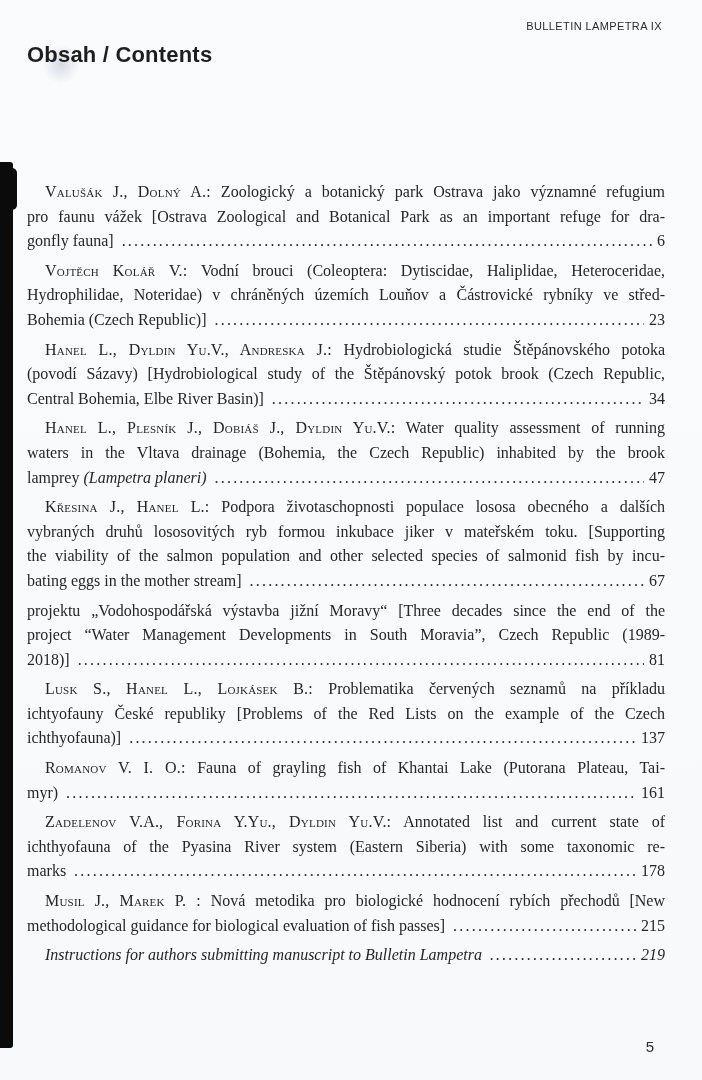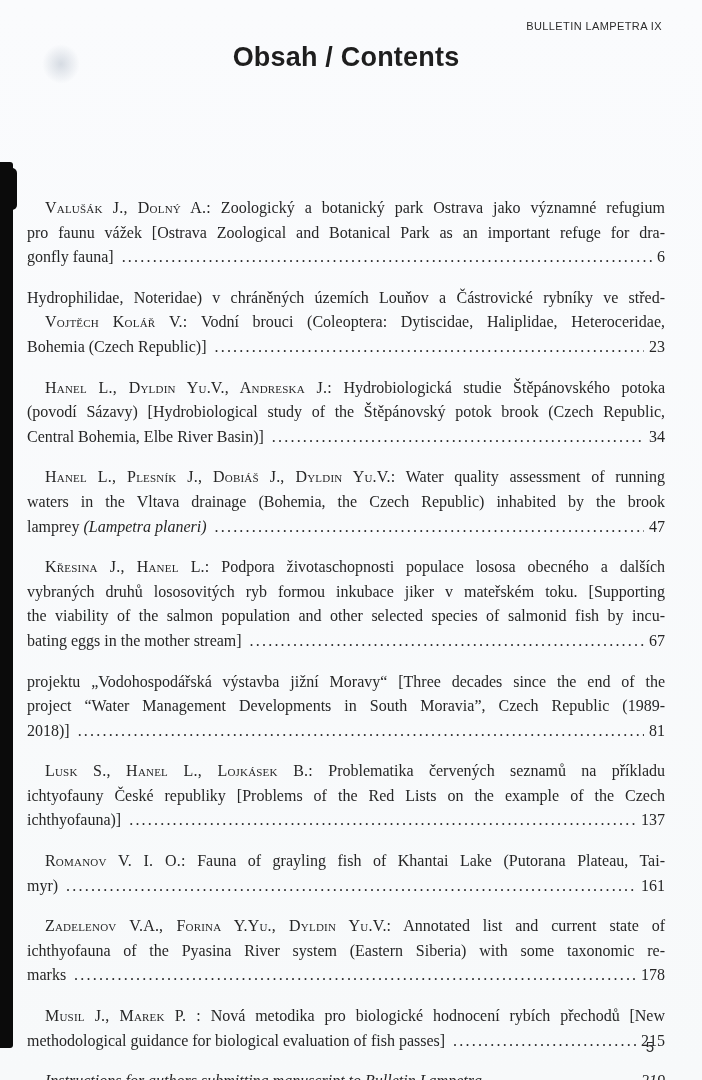--- a/index.html
+++ b/index.html
@@ -28,29 +28,28 @@
     position:absolute; left:42px; top:44px; width:38px; height:40px;
     background:radial-gradient(ellipse at center, rgba(160,172,188,0.40), rgba(160,172,188,0) 70%);
   }
   .header-journal {
     position:absolute; top:20px; right:40px;
     font-family:"Liberation Sans", sans-serif;
     font-size:11px; letter-spacing:0.4px; color:#2c2c2c;
   }
   .doc-title {
     position:absolute; top:42px; left:27px; width:638px;
-    text-align:center;
     font-family:"Liberation Sans", sans-serif;
-    font-weight:bold; font-size:27px; letter-spacing:0.2px; color:#1e1e1e;
+    font-weight:bold; font-size:22px; letter-spacing:0.2px; color:#1e1e1e;
   }
   .toc {
     position:absolute; top:180px; left:27px; width:638px;
     font-size:16px; line-height:24.6px;
   }
-  .entry { margin:16px 0 5px 0; }
+  .entry { margin:0 0 5px 0; }
   .line { }
   .jl { text-align:justify; text-align-last:justify; }
   .first { text-indent:18px; }
   .authors { font-variant:small-caps; letter-spacing:0.2px; }
   .lastline { display:flex; align-items:baseline; }
   .lastline.first-indent { padding-left:18px;font-style:italic; }
   .lastline .txt { white-space:pre-wrap; flex:0 0 auto;text-align:center; }
   .leader {
     flex:1 1 auto; overflow:hidden; white-space:nowrap;
     letter-spacing:2.2px; margin:0 5px 0 4px; color:#2a2a2a;
@@ -77,22 +76,22 @@
       <div class="entry">
         <div class="line jl first"><span class="authors">Valušák J., Dolný A.:</span> <span>Zoologický a botanický park Ostrava jako významné refugium</span></div>
         <div class="line jl">pro faunu vážek [Ostrava Zoological and Botanical Park as an important refuge for dra-</div>
         <div class="lastline">
           <span class="txt">gonfly fauna] </span>
           <span class="leader">..........................................................................................................................................................................................................................</span>
           <span class="pg">6</span>
         </div>
       </div>
       <div class="entry">
+        <div class="line jl first"><span class="authors">Vojtěch Kolář V.:</span> <span>Vodní brouci (Coleoptera: Dytiscidae, Haliplidae, Heteroceridae,</span></div>
         <div class="line jl">Hydrophilidae, Noteridae) v chráněných územích Louňov a Částrovické rybníky ve střed-</div>
-        <div class="line jl first"><span class="authors">Vojtěch Kolář V.:</span> <span>Vodní brouci (Coleoptera: Dytiscidae, Haliplidae, Heteroceridae,</span></div>
         <div class="lastline">
           <span class="txt">Bohemia (Czech Republic)] </span>
           <span class="leader">..........................................................................................................................................................................................................................</span>
           <span class="pg">23</span>
         </div>
       </div>
       <div class="entry">
         <div class="line jl first"><span class="authors">Hanel L., Dyldin Yu.V., Andreska J.:</span> <span>Hydrobiologická studie Štěpánovského potoka</span></div>
         <div class="line jl">(povodí Sázavy) [Hydrobiological study of the Štěpánovský potok brook (Czech Republic,</div>
         <div class="lastline">

